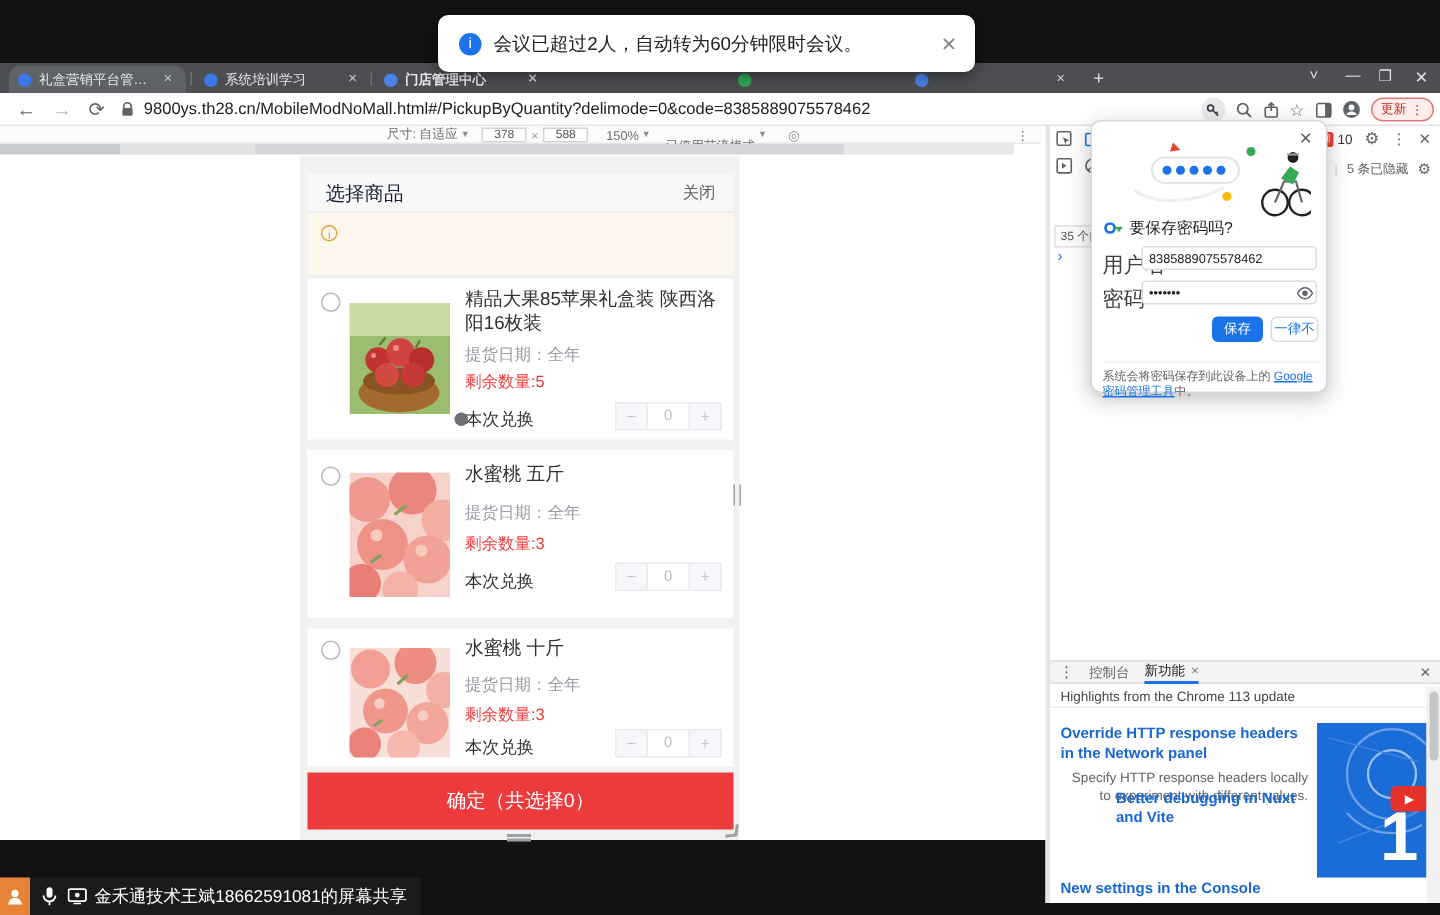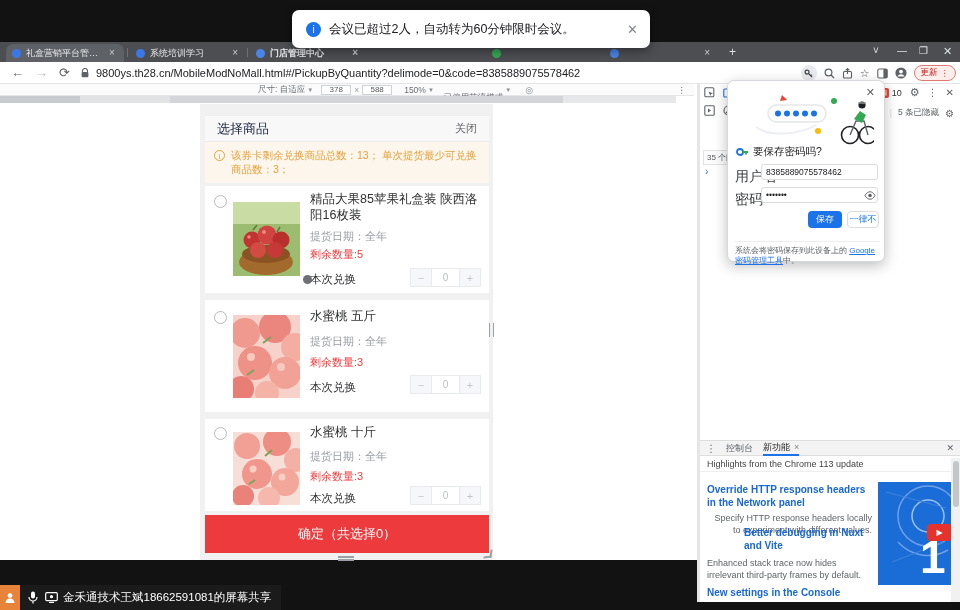--- a/index.html
+++ b/index.html
@@ -193,21 +193,20 @@
 
     <div class="phone">
 
       <div class="sheet-h">
         <span class="t">选择商品</span>
         <span class="c">关闭</span>
       </div>
 
       <div class="notice">
         <span class="nic">i</span>
-        <span>该券卡剩余兑换商品总数：13； 单次提货最少可兑换商品数：3；</span>
       </div>
 
       <div class="card" style="top:82px;height:107px;">
         <div class="radio" style="top:9px;"></div>
         <svg class="pimg" style="top:16px;" width="67" height="74" viewBox="0 0 67 74">
           <rect width="67" height="74" fill="#9cbd70"></rect>
             <rect width="67" height="22" fill="#c8dca4"></rect>
           <ellipse cx="33" cy="60" rx="27" ry="13" fill="#a36a2e"></ellipse>
             <ellipse cx="33" cy="52" rx="24" ry="9" fill="#8a5323"></ellipse>
           <circle cx="19" cy="38" r="8.5" fill="#c13431"></circle>
@@ -338,21 +337,20 @@
         <span>新功能</span>
         <span style="color:#80868b;">×</span>
       </span>
       <span style="position:absolute;right:6px;color:#5f6368;">✕</span>
     </div>
     <div class="wn-head">Highlights from the Chrome 113 update</div>
 
     <div class="wn-title" style="top:399px;">Override HTTP response headers in the Network panel</div>
     <div class="wn-body" style="top:428px;text-align:right;">Specify HTTP response headers locally to experiment with different values.</div>
     <div class="wn-title" style="top:442px;padding-left:37px;">Better debugging in Nuxt and Vite</div>
-    <div class="wn-body" style="top:473px;">Enhanced stack trace now hides irrelevant third-party frames by default.</div>
     <div class="wn-title" style="top:502px;">New settings in the Console</div>
 
     <div class="wn-img">
       <svg width="73" height="103" viewBox="0 0 73 103" style="position:absolute;left:0;top:0;">
         <circle cx="50" cy="34" r="30" fill="none" stroke="#6fa0e8" stroke-width="1.5"></circle>
         <circle cx="50" cy="34" r="16" fill="none" stroke="#9cc0f0" stroke-width="1.5"></circle>
         <path d="M20 60a40 40 0 0 0 50 8" fill="none" stroke="#6fa0e8" stroke-width="1.5"></path>
         <path d="M8 10l60 16M14 80l52-20" stroke="#3f83dd" stroke-width="1"></path>
       </svg>
       <span class="playbtn">▶</span>

